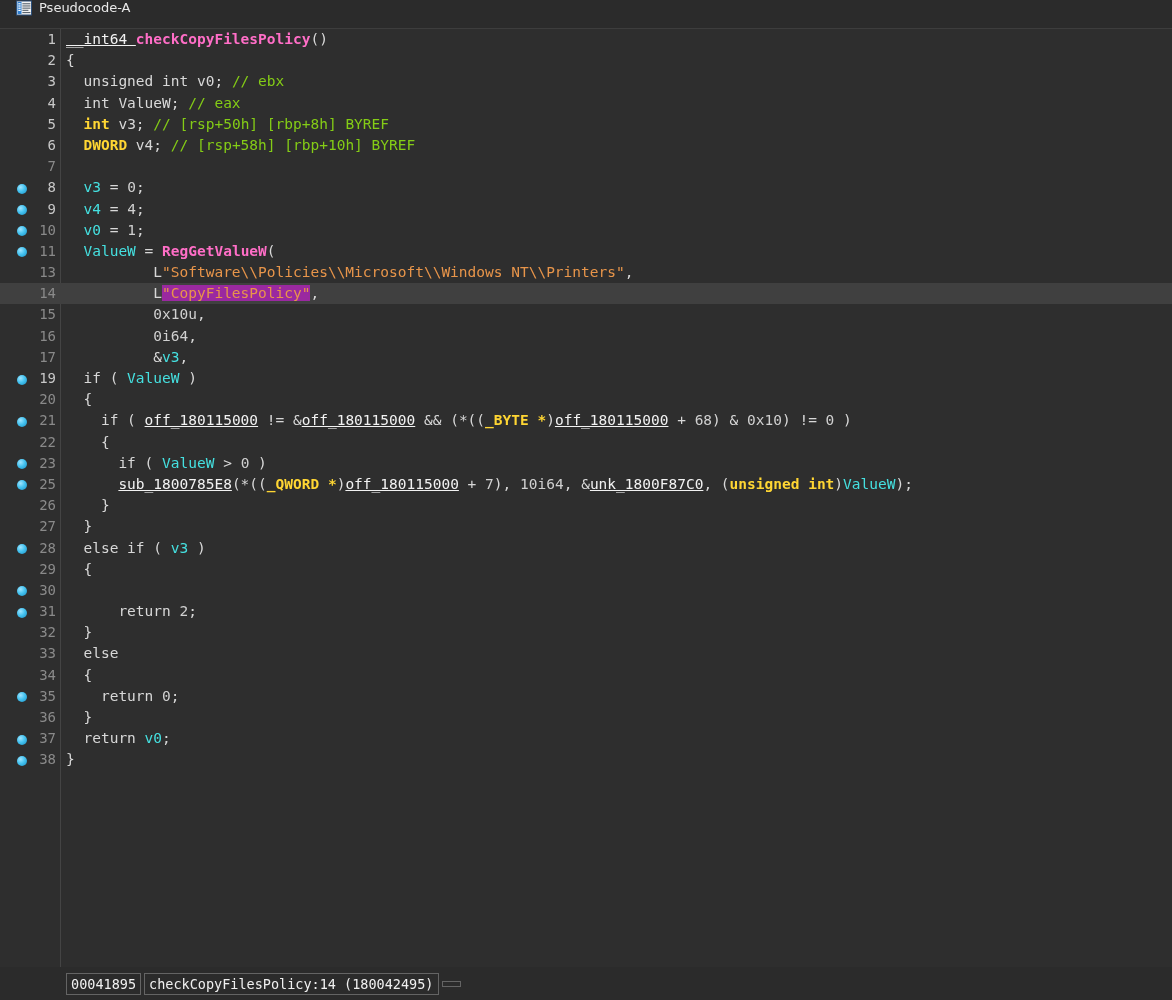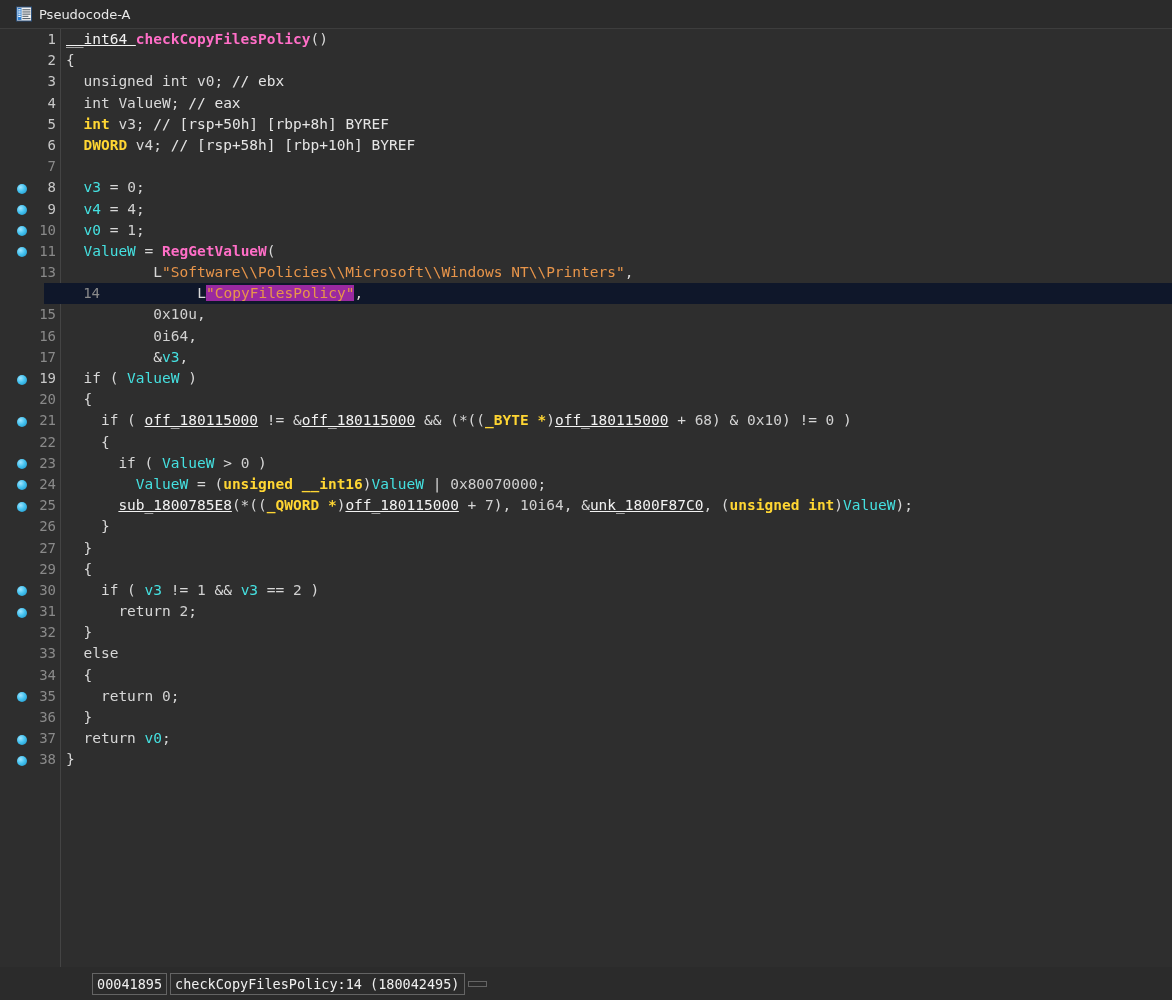--- a/index.html
+++ b/index.html
@@ -19,21 +19,21 @@
     height: 28px;
     background: #2b2b2b;
     display: flex;
     align-items: flex-end;
     padding-left: 8px;
     box-sizing: border-box;
   }
   .tab {
     height: 28px;
     display: flex;
-    align-items: center;
+    align-items: flex-start;
     gap: 7px;
     padding: 0 14px 0 8px;
     background: #2b2b2b;
     color: #e8e8e8;
     font-family: "DejaVu Sans", sans-serif;
     font-size: 13px;
     border-top: 1px solid #3a3a3a;
   }
   .tab-icon {
     width: 16px; height: 16px;
@@ -56,21 +56,21 @@
     background: #444444;
   }
   .row {
     position: relative;
     height: 21.2px;
     line-height: 21.2px;
     white-space: pre;
     font-size: 14.5px;
     font-family: "DejaVu Sans Mono", monospace;
   }
-  .row.cur { background: #0f172a; margin-left: 44px; }
+  .row.cur { background: #404040; }
   .bp {
     position: absolute;
     left: 17px; top: 6.5px;
     width: 10px; height: 10px;
     border-radius: 50%;
     background: radial-gradient(circle at 36% 33%, #9fe4ff 0%, #45c3f0 45%, #1a8fc4 100%);
   }
   .ln {
     position: absolute;
     left: 0; width: 56px;
@@ -87,35 +87,34 @@
 
   
   .kw   { color: #d8d8d8; }
   .ty   { color: #ffd633; font-weight: bold; }
   .var  { color: #45e0e0; }
   .fn   { color: #ff6ec7; font-weight: bold; }
   .glob { color: #f2f2f2; font-weight: normal; text-decoration: underline; }
   .str  { color: #e8954a; }
   .strq { color: #d8d8d8; }
   .num  { color: #d0d0d0; }
-  .cmt  { color: #e5e5e5; margin-top: 36px; }
+  .cmt  { color: #84cc16; margin-top: 36px; }
   .punc { color: #d8d8d8; }
   .macro{ color: #e0e0e0; }
   .hl   { background: #9a29a0; color: #e8954a; }
 
   
   #statusbar {
     height: 33px;
     background: #2b2b2b;
     display: flex;
     align-items: center;
     padding-left: 66px;
     box-sizing: border-box;
     gap: 3px;
-    margin-left: 26px;
   }
   .sfield {
     border: 1px solid #646464;
     background: #2b2b2b;
     color: #f0f0f0;
     font-family: "DejaVu Sans Mono", monospace;
     font-size: 13.5px;
     padding: 2px 4px;
     line-height: 16px;
     white-space: pre;
@@ -161,26 +160,26 @@
       <div class="row"><span class="ln">13</span><span class="code"><span class="strq">          L</span><span class="str">"Software\\Policies\\Microsoft\\Windows NT\\Printers"</span><span class="punc">,</span></span></div>
       <div class="row cur"><span class="ln">14</span><span class="code"><span class="strq">          L</span><span class="hl">"CopyFilesPolicy"</span><span class="punc">,</span></span></div>
       <div class="row"><span class="ln">15</span><span class="code"><span class="punc">          </span><span class="num">0x10u</span><span class="punc">,</span></span></div>
       <div class="row"><span class="ln">16</span><span class="code"><span class="punc">          </span><span class="num">0i64</span><span class="punc">,</span></span></div>
       <div class="row"><span class="ln">17</span><span class="code"><span class="punc">          &amp;</span><span class="var">v3</span><span class="punc">,</span></span></div>
       <div class="row"><span class="bp"></span><span class="ln bright">19</span><span class="code"><span class="kw">  if ( </span><span class="var">ValueW</span><span class="punc"> )</span></span></div>
       <div class="row"><span class="ln">20</span><span class="code"><span class="punc">  {</span></span></div>
       <div class="row"><span class="bp"></span><span class="ln">21</span><span class="code"><span class="kw">    if ( </span><span class="glob">off_180115000</span><span class="punc"> != &amp;</span><span class="glob">off_180115000</span><span class="punc"> &amp;&amp; (*((</span><span class="ty">_BYTE *</span><span class="punc">)</span><span class="glob">off_180115000</span><span class="punc"> + </span><span class="num">68</span><span class="punc">) &amp; </span><span class="num">0x10</span><span class="punc">) != </span><span class="num">0</span><span class="punc"> )</span></span></div>
       <div class="row"><span class="ln">22</span><span class="code"><span class="punc">    {</span></span></div>
       <div class="row"><span class="bp"></span><span class="ln">23</span><span class="code"><span class="kw">      if ( </span><span class="var">ValueW</span><span class="punc"> &gt; </span><span class="num">0</span><span class="punc"> )</span></span></div>
-      <div class="row"><span class="bp"></span><span class="ln">24</span><span class="code"><span class="punc">        </span><span class="var">ValueW</span><span class="punc"> = (</span><span class="ty">unsigned __int16</span><span class="punc">)</span><span class="var">ValueW</span><span class="punc"> | </span><span class="num">0x80070000</span><span class="punc">;</span></span></div>
       <div class="row"><span class="bp"></span><span class="ln">25</span><span class="code"><span class="punc">      </span><span class="glob">sub_1800785E8</span><span class="punc">(*((</span><span class="ty">_QWORD *</span><span class="punc">)</span><span class="glob">off_180115000</span><span class="punc"> + </span><span class="num">7</span><span class="punc">), </span><span class="num">10i64</span><span class="punc">, &amp;</span><span class="glob">unk_1800F87C0</span><span class="punc">, (</span><span class="ty">unsigned int</span><span class="punc">)</span><span class="var">ValueW</span><span class="punc">);</span></span></div>
       <div class="row"><span class="ln">26</span><span class="code"><span class="punc">    }</span></span></div>
       <div class="row"><span class="ln">27</span><span class="code"><span class="punc">  }</span></span></div>
+      <div class="row"><span class="bp"></span><span class="ln">28</span><span class="code"><span class="kw">  else if ( </span><span class="var">v3</span><span class="punc"> )</span></span></div>
       <div class="row"><span class="ln">29</span><span class="code"><span class="punc">  {</span></span></div>
-      <div class="row"><span class="bp"></span><span class="ln">30</span><span class="code"><span class="kw">    if ( </span><span class="var">v3</span><span class="punc"> != </span><span class="num">1</span><span class="punc"> &amp;&amp; </span><span class="var">v3</span><span class="punc"> == </span><span class="num">2</span><span class="punc"> )</span></span></div>
+      <div class="row"><span class="bp"></span><span class="ln">30</span></div>
       <div class="row"><span class="bp"></span><span class="ln">31</span><span class="code"><span class="kw">      return </span><span class="num">2</span><span class="punc">;</span></span></div>
       <div class="row"><span class="ln">32</span><span class="code"><span class="punc">  }</span></span></div>
       <div class="row"><span class="ln">33</span><span class="code"><span class="kw">  else</span></span></div>
       <div class="row"><span class="ln">34</span><span class="code"><span class="punc">  {</span></span></div>
       <div class="row"><span class="bp"></span><span class="ln">35</span><span class="code"><span class="kw">    return </span><span class="num">0</span><span class="punc">;</span></span></div>
       <div class="row"><span class="ln">36</span><span class="code"><span class="punc">  }</span></span></div>
       <div class="row"><span class="bp"></span><span class="ln">37</span><span class="code"><span class="kw">  return </span><span class="var">v0</span><span class="punc">;</span></span></div>
       <div class="row"><span class="bp"></span><span class="ln">38</span><span class="code"><span class="punc">}</span></span></div>
     </div>
 </div>

